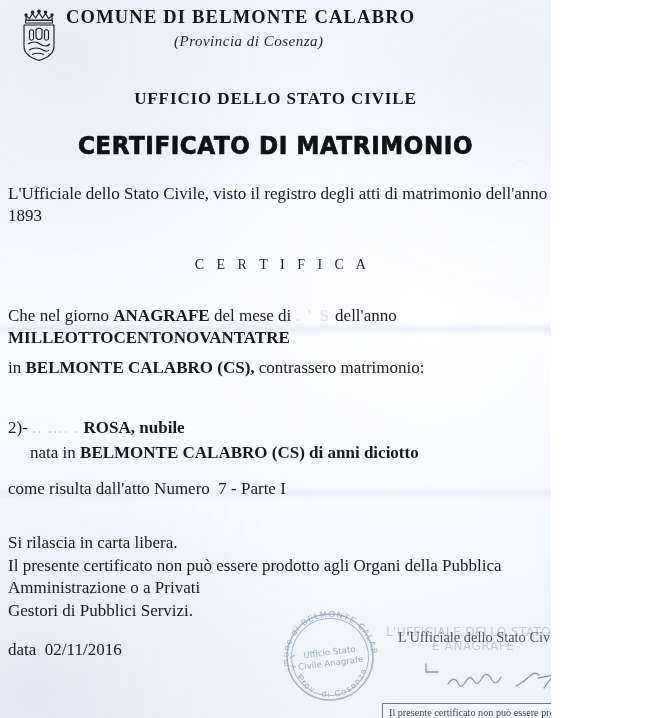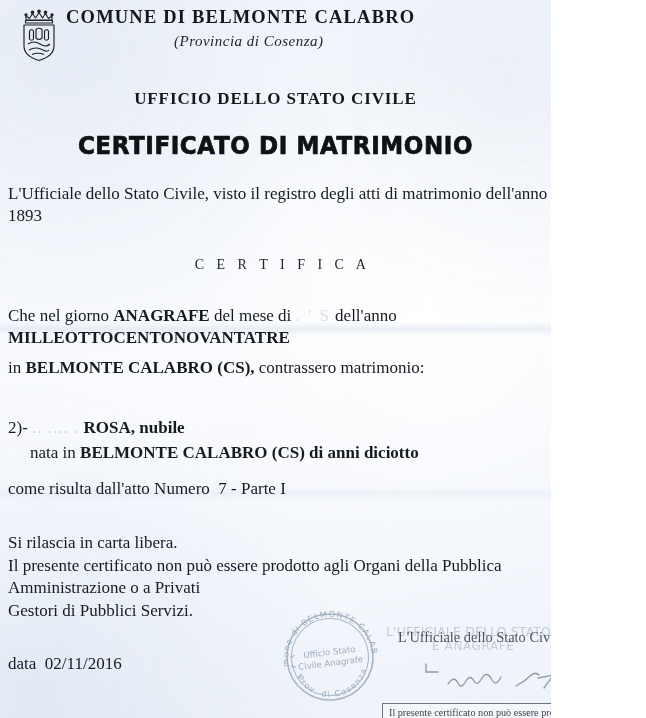--- a/index.html
+++ b/index.html
@@ -151,21 +151,21 @@
     letter-spacing: 2px;
   }
 
   .spouses { margin-top: 38px; padding-left: 8px; }
   .spouse-line { margin-bottom: 2px; }
   .spouse-sub { padding-left: 22px; margin-bottom: 14px; }
 
   .atto { margin-top: 12px; padding-left: 8px; }
   .rilascia { margin-top: 32px; padding-left: 8px; }
   .rilascia .ln { margin-bottom: 1px; }
-  .dataline { margin-top: 31px; padding-left: 8px; }
+  .dataline { margin-top: 17px; padding-left: 8px; }
 
   
   .stamp {
     position: absolute;
     left: 276px;
     top: 607px;
     width: 108px;
     height: 100px;
     z-index: 4;
     pointer-events: none;

